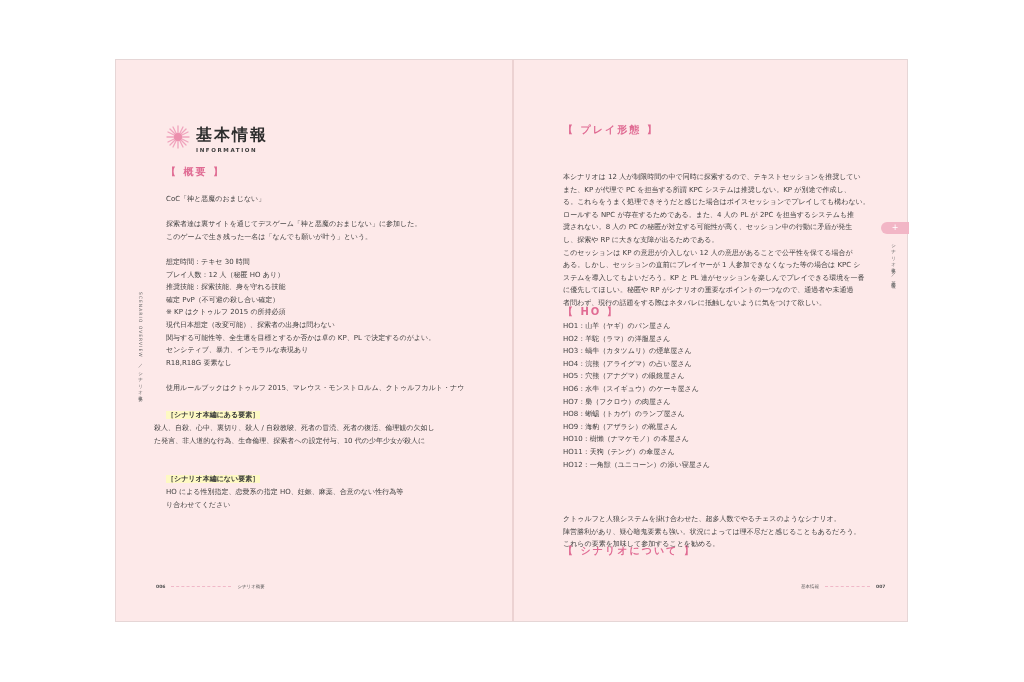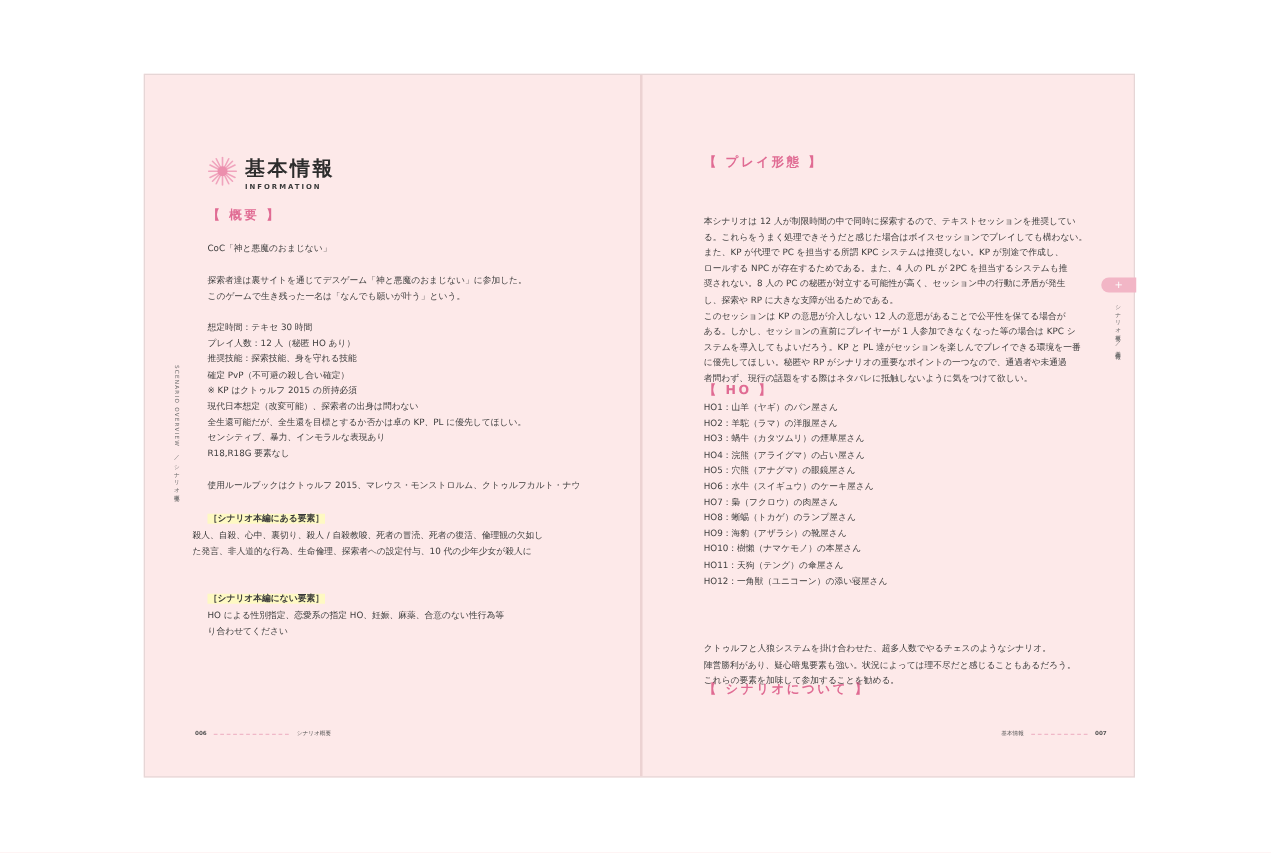--- a/index.html
+++ b/index.html
@@ -63,21 +63,21 @@
       <div></div>
       <div>探索者達は裏サイトを通じてデスゲーム「神と悪魔のおまじない」に参加した。</div>
       <div>このゲームで生き残った一名は「なんでも願いが叶う」という。</div>
       <div></div>
       <div>想定時間：テキセ 30 時間</div>
       <div>プレイ人数：12 人（秘匿 HO あり）</div>
       <div>推奨技能：探索技能、身を守れる技能</div>
       <div>確定 PvP（不可避の殺し合い確定）</div>
       <div>※ KP はクトゥルフ 2015 の所持必須</div>
       <div>現代日本想定（改変可能）、探索者の出身は問わない</div>
-      <div>全生還可能だが、全生還を目標とするか否かは卓の KP、PL に優先してほしい。</div>
+      <div>関与する可能性等、全生還を目標とするか否かは卓の KP、PL で決定するのがよい。</div>
       <div>センシティブ、暴力、インモラルな表現あり</div>
       <div>R18,R18G 要素なし</div>
       <div></div>
       <div>使用ルールブックはクトゥルフ 2015、マレウス・モンストロルム、クトゥルフカルト・ナウ</div>
     </div>
 
     <div class="sub-head" style="left:50px; top:350px;"><span class="hl">［シナリオ本編にある要素］</span></div>
     <div class="txt" style="left:38px; top:362px;">
       <div>殺人、自殺、心中、裏切り、殺人 / 自殺教唆、死者の冒涜、死者の復活、倫理観の欠如し</div>
       <div>た発言、非人道的な行為、生命倫理、探索者への設定付与、10 代の少年少女が殺人に</div>
@@ -96,22 +96,22 @@
     </div>
   </div>
 
   <div class="page right">
     <div class="tab-marker">+</div>
     <div class="side-label" style="left:378px; top:180px;">シナリオ概要 ／ 基本情報</div>
 
     <div class="sec-head" style="left:50px; top:63px;">【 プレイ形態 】</div>
     <div class="txt" style="left:50px; top:92px;margin-top:19px;">
       <div>本シナリオは 12 人が制限時間の中で同時に探索するので、テキストセッションを推奨してい</div>
+      <div>また、KP が代理で PC を担当する所謂 KPC システムは推奨しない。KP が別途で作成し、</div>
       <div>る。これらをうまく処理できそうだと感じた場合はボイスセッションでプレイしても構わない。</div>
-      <div>また、KP が代理で PC を担当する所謂 KPC システムは推奨しない。KP が別途で作成し、</div>
       <div>ロールする NPC が存在するためである。また、4 人の PL が 2PC を担当するシステムも推</div>
       <div>奨されない。8 人の PC の秘匿が対立する可能性が高く、セッション中の行動に矛盾が発生</div>
       <div>し、探索や RP に大きな支障が出るためである。</div>
       <div>このセッションは KP の意思が介入しない 12 人の意思があることで公平性を保てる場合が</div>
       <div>ある。しかし、セッションの直前にプレイヤーが 1 人参加できなくなった等の場合は KPC シ</div>
       <div>ステムを導入してもよいだろう。KP と PL 達がセッションを楽しんでプレイできる環境を一番</div>
       <div>に優先してほしい。秘匿や RP がシナリオの重要なポイントの一つなので、通過者や未通過</div>
       <div>者問わず、現行の話題をする際はネタバレに抵触しないように気をつけて欲しい。</div>
     </div>
 

